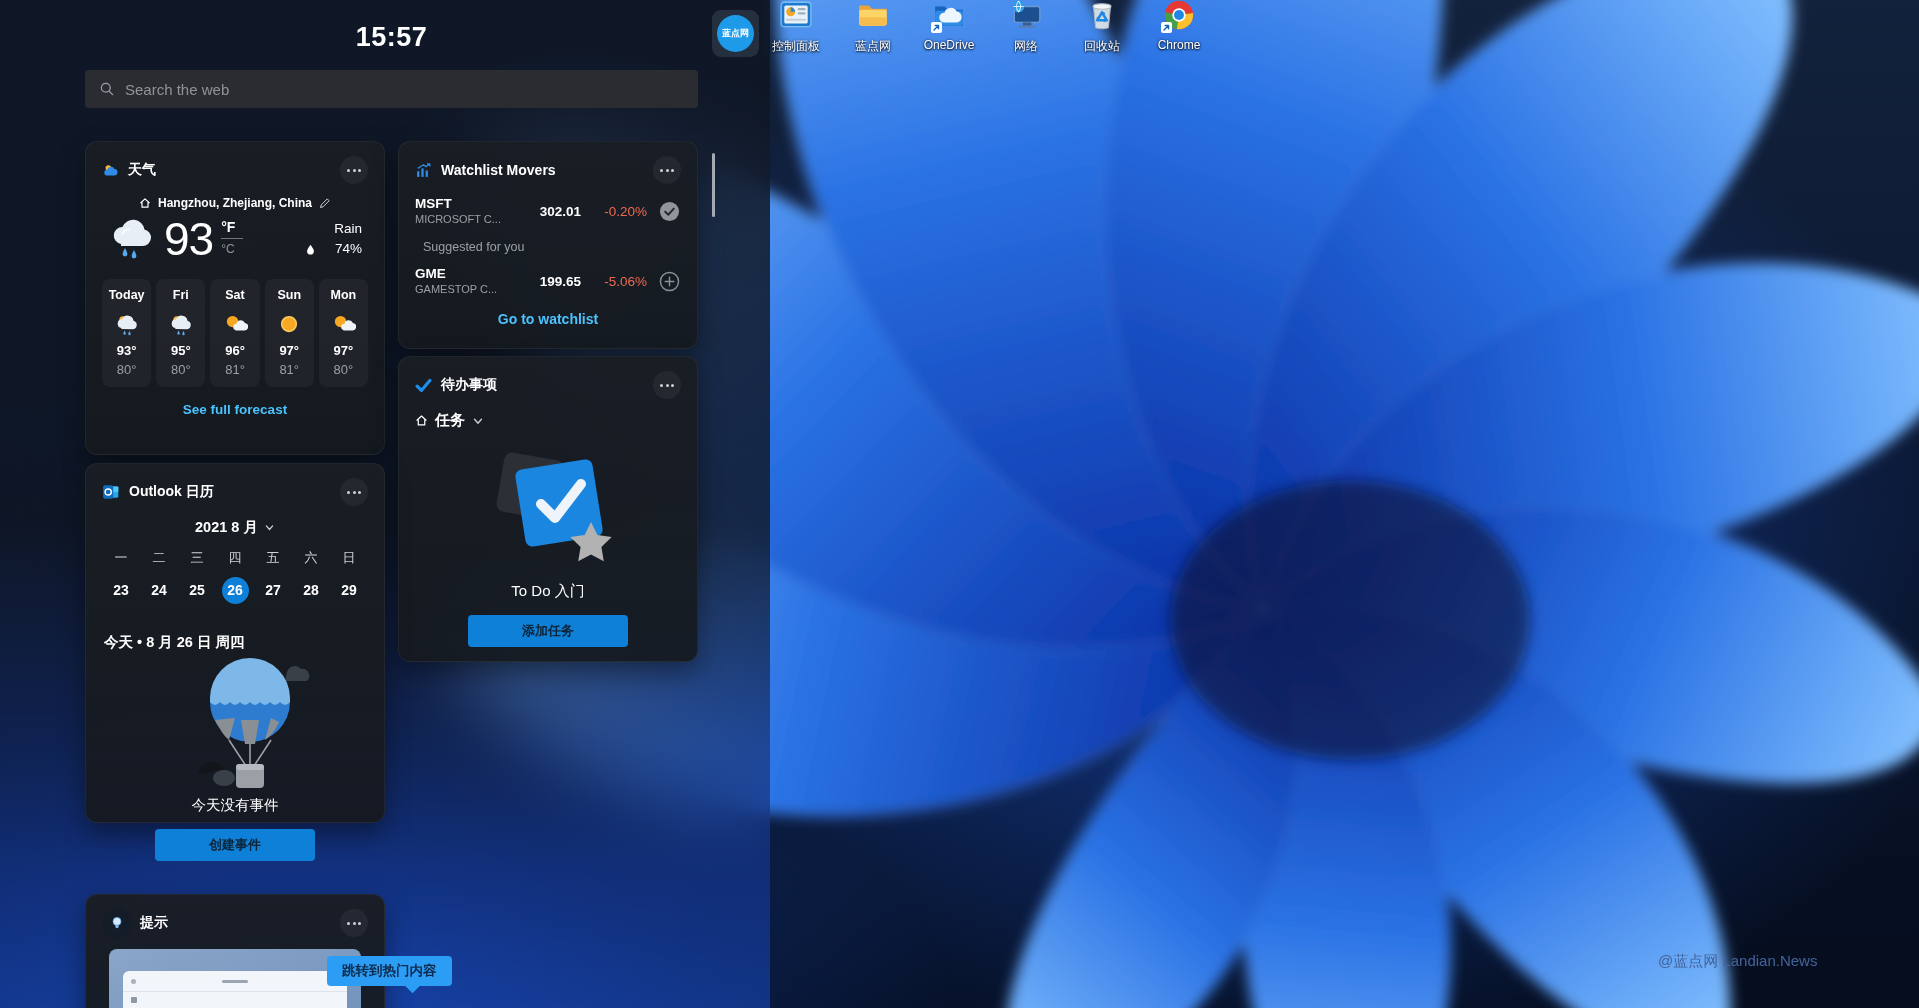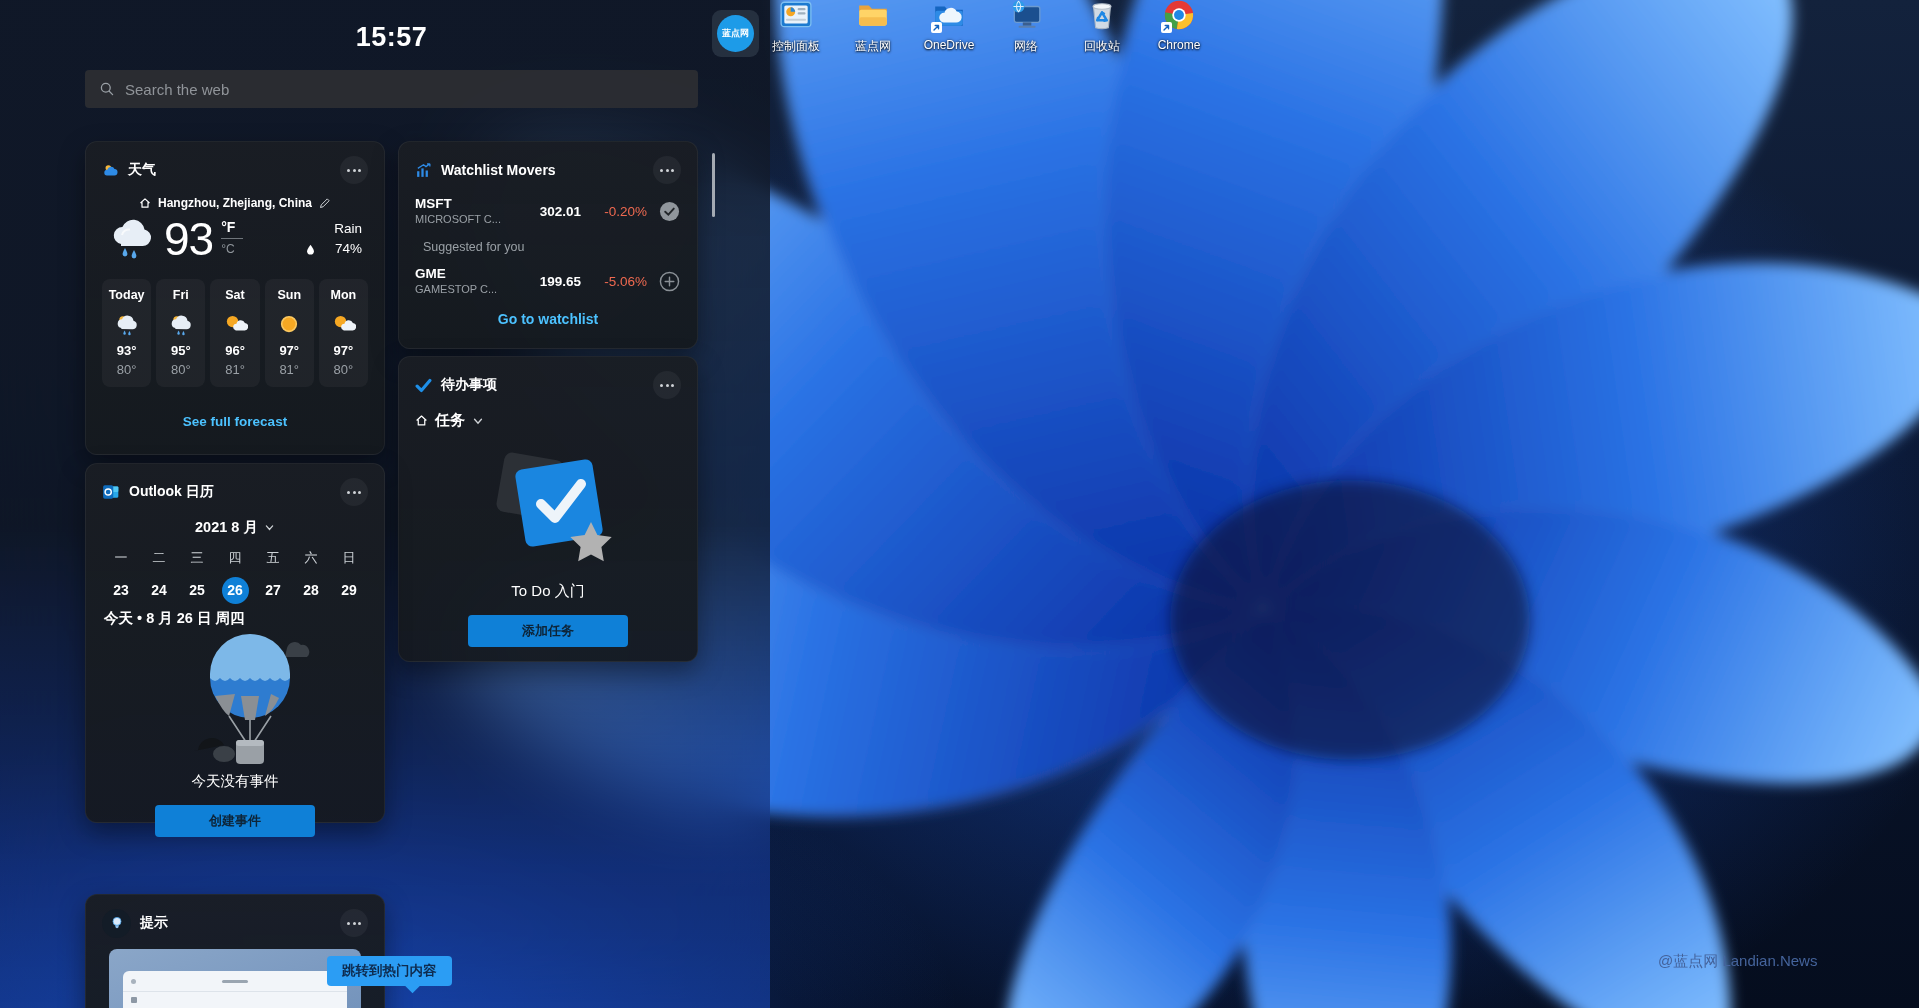--- a/index.html
+++ b/index.html
@@ -54,21 +54,21 @@
   .wunits .bar{width:22px;border-top:1.5px solid #70767c;margin:3px 0;}
   .wunits .c{font-size:12px;color:#8f959b;}
   .wcond{margin-left:auto;text-align:right;font-size:13.5px;line-height:20px;}
   .wcond .pr{display:flex;align-items:center;justify-content:flex-end;gap:20px;}
   .frow{display:flex;gap:5px;margin-top:13px;}
   .fcell{flex:1;background:rgba(255,255,255,.045);border-radius:8px;text-align:center;padding:9px 0 10px;cursor:pointer;}
   .fday{font-size:12.5px;font-weight:700;}
   .ficon{margin:9px auto 2px;}
   .fhigh{font-size:13px;font-weight:700;margin-top:6px;}
   .flow{font-size:13px;color:#9aa0a6;margin-top:4px;}
-  #weather .linkbtn{margin-top:27px;}
+  #weather .linkbtn{margin-top:15px;}
 
   
   #watchlist{left:398px;top:141px;height:208px;}
   .stock{display:flex;align-items:center;margin-top:11px;}
   .stock .sym{font-size:13.5px;font-weight:700;line-height:17px;}
   .stock .co{font-size:11px;color:#9aa0a6;line-height:15px;}
   .stock .nm{width:102px;}
   .stock .price{width:64px;text-align:right;font-size:13.5px;font-weight:700;}
   .stock .chg{width:66px;text-align:right;font-size:13.5px;color:#ef6950;}
   .stock .act{margin-left:12px;}
@@ -84,21 +84,21 @@
   
   #calendar{left:85px;top:463px;height:360px;}
   .calmonth{display:flex;align-items:center;justify-content:center;gap:6px;margin-top:12px;
     font-size:14.5px;font-weight:700;cursor:pointer;}
   .calgrid{display:flex;margin-top:12px;}
   .calgrid span{flex:1;text-align:center;font-size:13px;color:#cdd2d7;}
   .caldates{display:flex;margin-top:10px;align-items:center;}
   .caldates .d{flex:1;display:flex;align-items:center;justify-content:center;font-size:14px;font-weight:700;color:#fff;cursor:pointer;}
   .caldates .d b{width:27px;height:27px;line-height:27px;border-radius:50%;text-align:center;font-weight:700;}
   .caldates .d.sel b{background:#0f80d7;}
-  .caltoday{margin-top:5px;font-size:14.5px;font-weight:700;padding-left:2px;}
+  .caltoday{margin-top:29px;font-size:14.5px;font-weight:700;padding-left:2px;}
   .calart{position:relative;height:140px;margin-top:2px;}
   .calcap{text-align:center;font-size:14.5px;margin-top:2px;}
 
   
   #tips{left:85px;top:894px;height:170px;padding-bottom:0;}
   .bulbwrap{width:29px;height:29px;border-radius:50%;background:#131c27;display:flex;align-items:center;justify-content:center;}
   .preview{margin:12px auto 0;width:252px;height:96px;border-radius:8px 8px 0 0;
     background:linear-gradient(160deg,#8aa6c8 0%,#7e9cc2 45%,#6f8fb8 100%);overflow:hidden;}
   .pwin{margin:22px 14px 0;background:#f2f5f9;border-radius:6px;height:80px;}
   .pbar{display:flex;align-items:center;height:20px;border-bottom:1px solid #dde3ea;padding:0 8px;}

